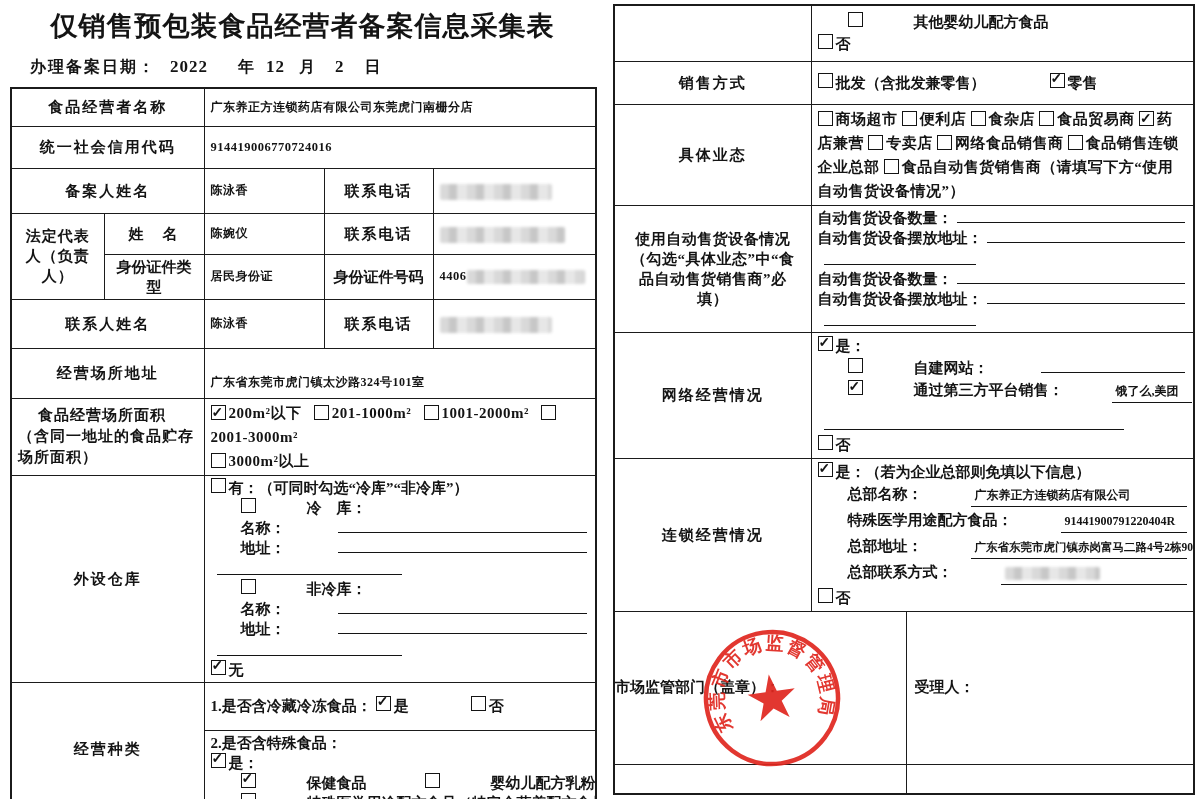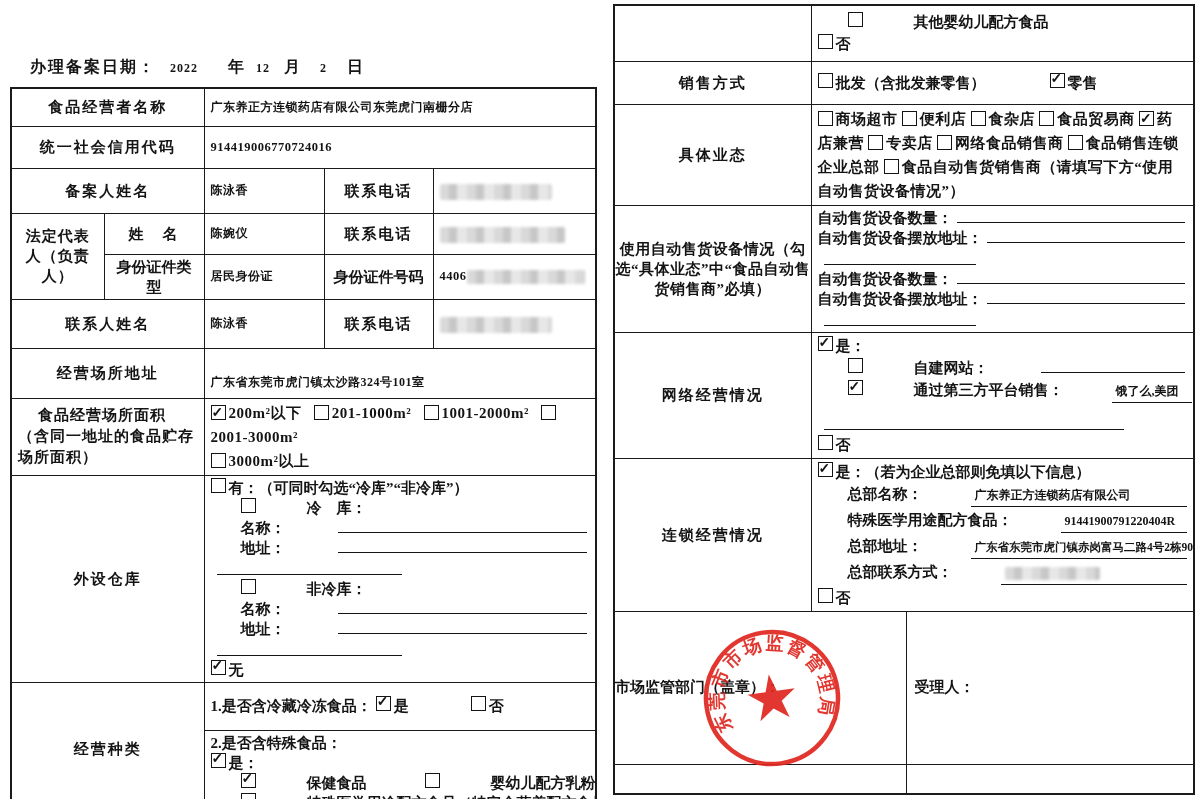--- a/index.html
+++ b/index.html
@@ -3,21 +3,21 @@
 <meta charset="utf-8">
 <style>
   html,body{margin:0;padding:0;background:#ffffff;}
   body{width:1200px;height:799px;overflow:hidden;font-family:"Liberation Serif","DejaVu Serif",serif;color:#141414;}
   .page{position:relative;width:1200px;height:799px;background:#fff;}
 
   .title{position:absolute;left:10px;top:8px;width:585px;margin:0;text-align:center;
          font-size:27px;font-weight:bold;letter-spacing:1px;
          font-family:"DejaVu Sans","Liberation Sans",sans-serif;}
   .dateline{position:absolute;left:30px;top:57px;font-size:16px;font-weight:bold;letter-spacing:2px;white-space:nowrap;}
-  .dateline .dv{font-size:12px;letter-spacing:1px;font-weight:bold;}
+  .dateline .dv{font-size:17px;letter-spacing:1px;font-weight:bold;}
   .dateline .g1{margin-left:14px}.dateline .g2{margin-left:30px}.dateline .g3{margin-left:10px}
   .dateline .g4{margin-left:14px}.dateline .g5{margin-left:18px}.dateline .g6{margin-left:20px}
 
   table.form{border-collapse:collapse;table-layout:fixed;background:#fff;}
   table.form{border:2px solid #1b1b1b;}
   table.form td{border:1.6px solid #1b1b1b;padding:2px 6px;overflow:hidden;vertical-align:middle;}
   .lt{position:absolute;left:10px;top:87px;width:585px;}
   .rt{position:absolute;left:613px;top:4px;width:580px;}
 
   .lbl{text-align:center;font-size:15px;font-weight:600;letter-spacing:2px;line-height:20px;}
@@ -49,20 +49,21 @@
 
   .stamp{position:absolute;left:684px;top:610px;width:176px;height:176px;opacity:0.92;pointer-events:none;}
 
   .padcell{padding:4px 8px;}
 </style>
 </head>
 <body>
 
 <div class="page">
 
+  <h1 class="title">仅销售预包装食品经营者备案信息采集表</h1>
 
   <div class="dateline">
     <span>办理备案日期：</span><span class="dv g1">2022</span><span class="g2">年</span><span class="dv g3">12</span><span class="g4">月</span><span class="dv g5">2</span><span class="g6">日</span>
   </div>
 
   <table class="form lt">
     <colgroup>
         <col style="width:93px">
         <col style="width:100px">
         <col style="width:120px">
@@ -244,21 +245,21 @@
           <span class="fopt"><span class="cb" data-checked="false"></span><span>食品贸易商</span></span>
           <span class="fopt"><span class="cb" data-checked="true"></span><span>药店兼营</span></span>
           <span class="fopt"><span class="cb" data-checked="false"></span><span>专卖店</span></span>
           <span class="fopt"><span class="cb" data-checked="false"></span><span>网络食品销售商</span></span>
           <span class="fopt"><span class="cb" data-checked="false"></span><span>食品销售连锁企业总部</span></span>
           <span class="fopt"><span class="cb" data-checked="false"></span><span>食品自动售货销售商（请填写下方“使用自动售货设备情况”）</span></span>
         </div>
       </td>
     </tr>
     <tr style="height:118px">
-      <td class="lbl" style="letter-spacing:0.5px;padding:2px 0">使用自动售货设备情况（勾选“具体业态”中“食品自动售货销售商”必填）</td>
+      <td class="lbl" style="letter-spacing:0.5px;padding:2px 16px">使用自动售货设备情况（勾选“具体业态”中“食品自动售货销售商”必填）</td>
       <td colspan="2" class="top padcell">
         <div class="ln">
               <span>自动售货设备数量：</span>
               <span class="fill"></span>
             </div>
         <div class="ln">
               <span>自动售货设备摆放地址：</span>
               <span class="fill"></span>
             </div>
         <div class="shortline" style="width:152px"></div>

